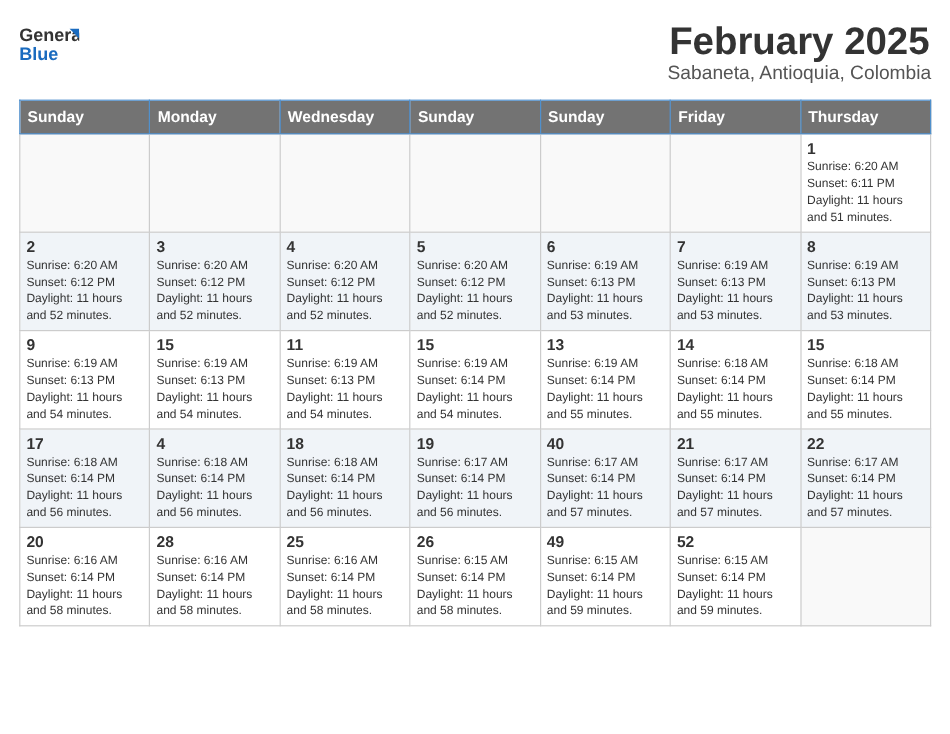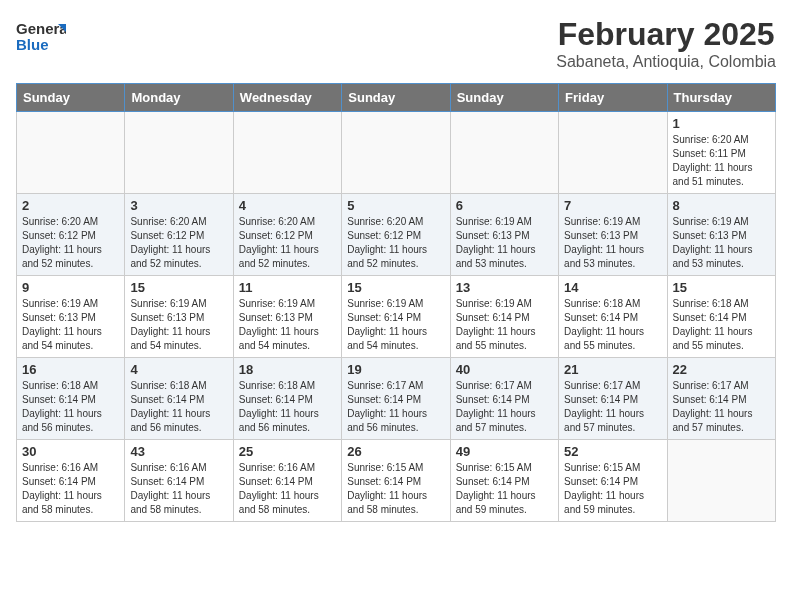--- a/index.html
+++ b/index.html
@@ -205,21 +205,21 @@
         </td>
         <td>
           <span class="day-number">15</span>
           <div class="day-info" style="white-space: pre-line;">Sunrise: 6:18 AM
 Sunset: 6:14 PM
 Daylight: 11 hours and 55 minutes.</div>
         </td>
       </tr>
       <tr class="row-shaded">
         <td>
-          <span class="day-number">16</span>
+          <span class="day-number">17</span>
           <div class="day-info" style="white-space: pre-line;">Sunrise: 6:18 AM
 Sunset: 6:14 PM
 Daylight: 11 hours and 56 minutes.</div>
         </td>
         <td>
           <span class="day-number">4</span>
           <div class="day-info" style="white-space: pre-line;">Sunrise: 6:18 AM
 Sunset: 6:14 PM
 Daylight: 11 hours and 56 minutes.</div>
         </td>
@@ -249,27 +249,27 @@
         </td>
         <td>
           <span class="day-number">22</span>
           <div class="day-info" style="white-space: pre-line;">Sunrise: 6:17 AM
 Sunset: 6:14 PM
 Daylight: 11 hours and 57 minutes.</div>
         </td>
       </tr>
       <tr>
         <td>
-          <span class="day-number">30</span>
+          <span class="day-number">20</span>
           <div class="day-info" style="white-space: pre-line;">Sunrise: 6:16 AM
 Sunset: 6:14 PM
 Daylight: 11 hours and 58 minutes.</div>
         </td>
         <td>
-          <span class="day-number">43</span>
+          <span class="day-number">28</span>
           <div class="day-info" style="white-space: pre-line;">Sunrise: 6:16 AM
 Sunset: 6:14 PM
 Daylight: 11 hours and 58 minutes.</div>
         </td>
         <td>
           <span class="day-number">25</span>
           <div class="day-info" style="white-space: pre-line;">Sunrise: 6:16 AM
 Sunset: 6:14 PM
 Daylight: 11 hours and 58 minutes.</div>
         </td>

